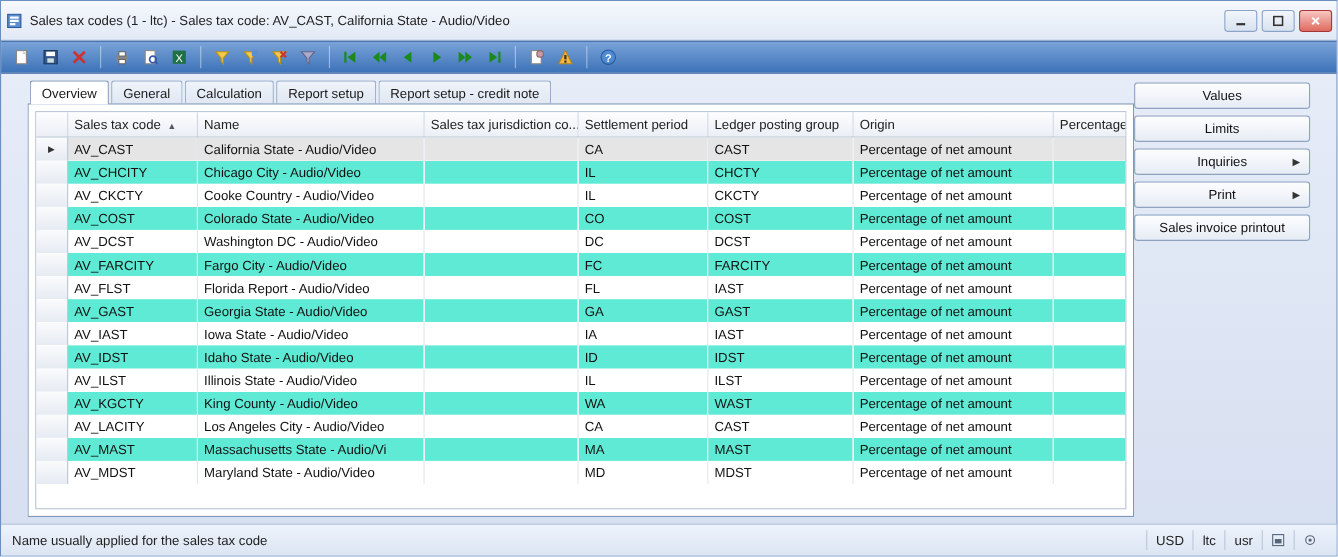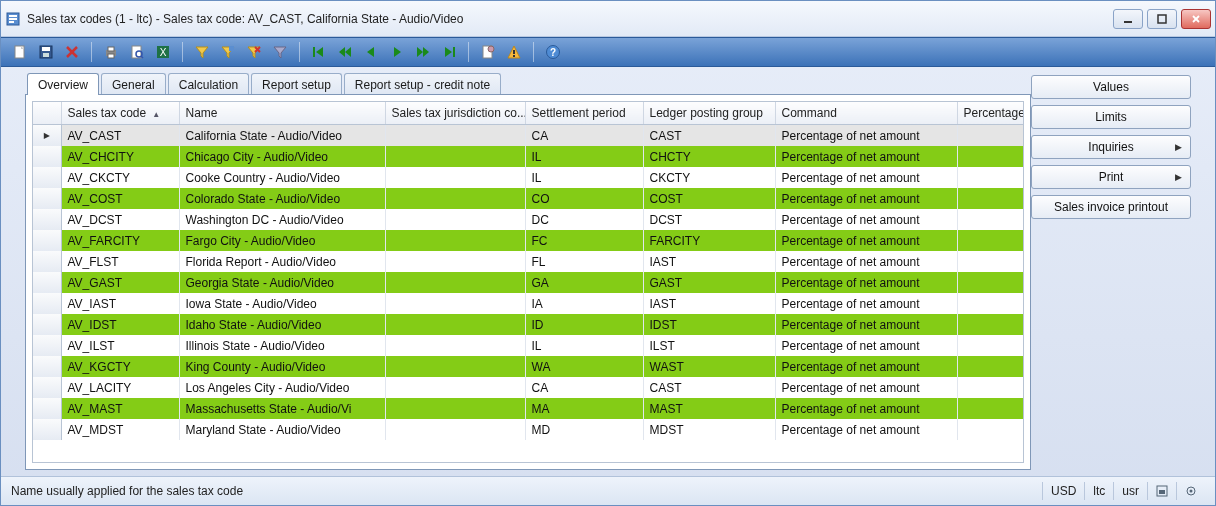--- a/index.html
+++ b/index.html
@@ -156,21 +156,21 @@
   table.grid.body td {
     border-right:1px solid #e1e6ee;
     padding:3px 6px;
     font-size:12px;
     white-space:nowrap;
     overflow:hidden;
     color:#111;
     height:21px;
   }
   table.grid.body tr.even td { background:#fff; }
-  table.grid.body tr.odd  td { background:#84cc16; }
+  table.grid.body tr.odd  td { background:#5eead4; }
   table.grid.body tr.selected td { background:#e5e5e5; }
   table.grid.body td.rowhandle {
     background:linear-gradient(#fafbfc,#e6ebf3) !important;
     border-right:1px solid #b8c4d4;
   }
   table.grid.body tr.selected td.rowhandle::before{
     content:"▶"; font-size:8px; color:#333; display:block; text-align:center;
   }
   .side-panel {
     width:160px;
@@ -403,21 +403,21 @@
                 <col class="c-pct">
             </colgroup>
             <thead>
                 <tr id="header-row">
                   <th></th>
                   <th class="sorted">Sales tax code</th>
                   <th>Name</th>
                   <th>Sales tax jurisdiction co...</th>
                   <th>Settlement period</th>
                   <th>Ledger posting group</th>
-                  <th>Command</th>
+                  <th>Origin</th>
                   <th>Percentage/Amount</th>
                 </tr>
               </thead>
           </table>
           <div class="grid-body">
             <table class="grid body">
               <colgroup>
                 <col class="c-handle">
                   <col class="c-code">
                   <col class="c-name">

